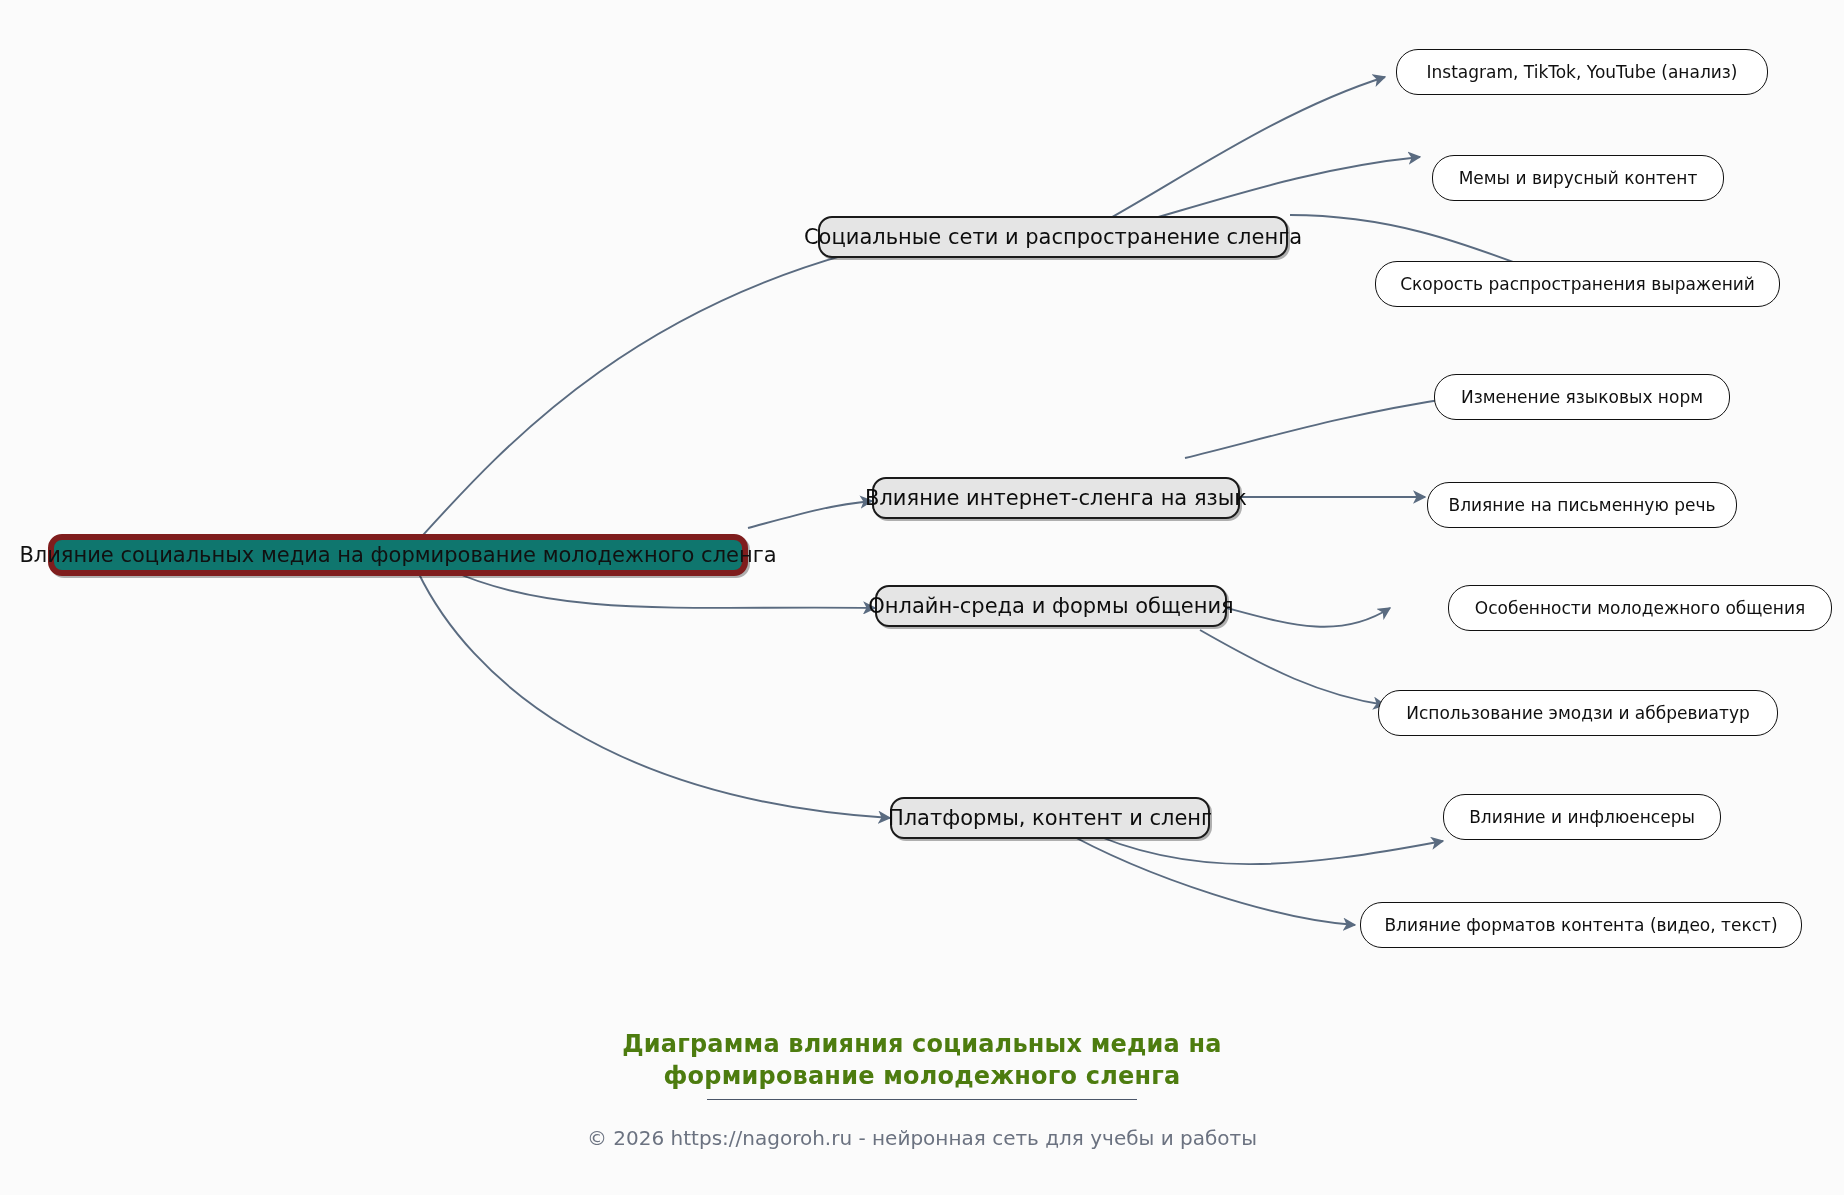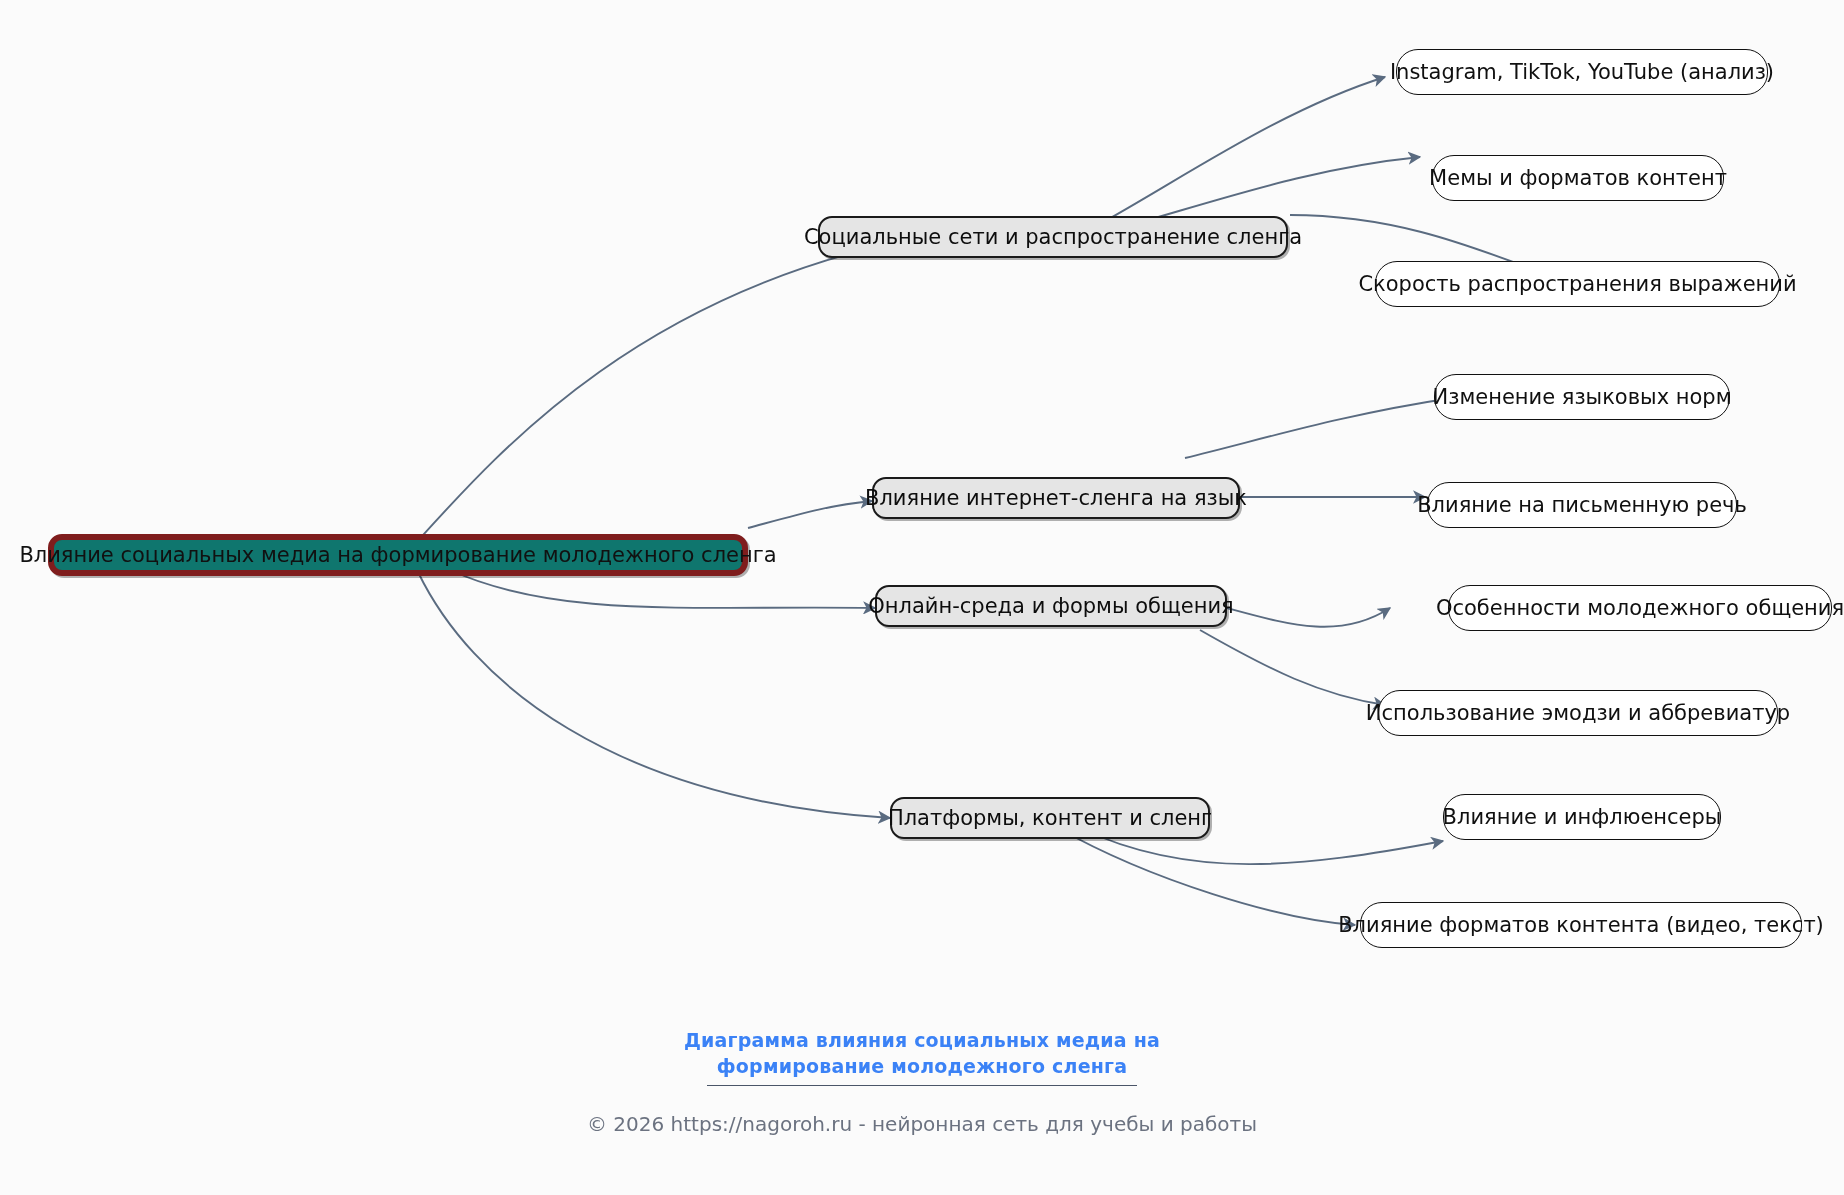--- a/index.html
+++ b/index.html
@@ -49,35 +49,35 @@
     color: #0d0d0d;
     font-size: 21px;
     padding: 0 14px;
     box-shadow: 2px 2px 0 rgba(0,0,0,0.30);
   }
   .node-leaf {
     background: #ffffff;
     border: 1.6px solid #111111;
     border-radius: 22px;
     color: #101010;
-    font-size: 21px;
+    font-size: 17px;
     padding: 0 16px;
   }
   #footer {
     position: absolute;
     left: 0;
     width: 1844px;
     text-align: center;
   }
   .footer-title {
     font-family: "DejaVu Sans", sans-serif;
     font-weight: bold;
-    font-size: 19px;
+    font-size: 24px;
     line-height: 1.35;
-    color: #3b82f6;
+    color: #4d7c0f;
     letter-spacing: 0.2px;
   }
   .footer-rule {
     margin: 6px auto 0 auto;
     width: 430px;
     height: 1px;
     background: #4a5568;
   }
   .footer-credit {
     margin-top: 26px;
@@ -126,21 +126,21 @@
 
   <div class="node node-branch" style="left:818px; top:216px; width:470px; height:42px;">
     <span>Социальные сети и распространение сленга</span>
   </div>
 
   <div class="node node-leaf" style="left:1396px; top:49px; width:372px; height:46px;">
     <span>Instagram, TikTok, YouTube (анализ)</span>
   </div>
 
   <div class="node node-leaf" style="left:1432px; top:155px; width:292px; height:46px;">
-    <span>Мемы и форматов контент</span>
+    <span>Мемы и вирусный контент</span>
   </div>
 
   <div class="node node-branch" style="left:872px; top:477px; width:368px; height:42px;">
     <span>Влияние интернет-сленга на язык</span>
   </div>
 
   <div class="node node-leaf" style="left:1375px; top:261px; width:405px; height:46px;">
     <span>Скорость распространения выражений</span>
   </div>
 

